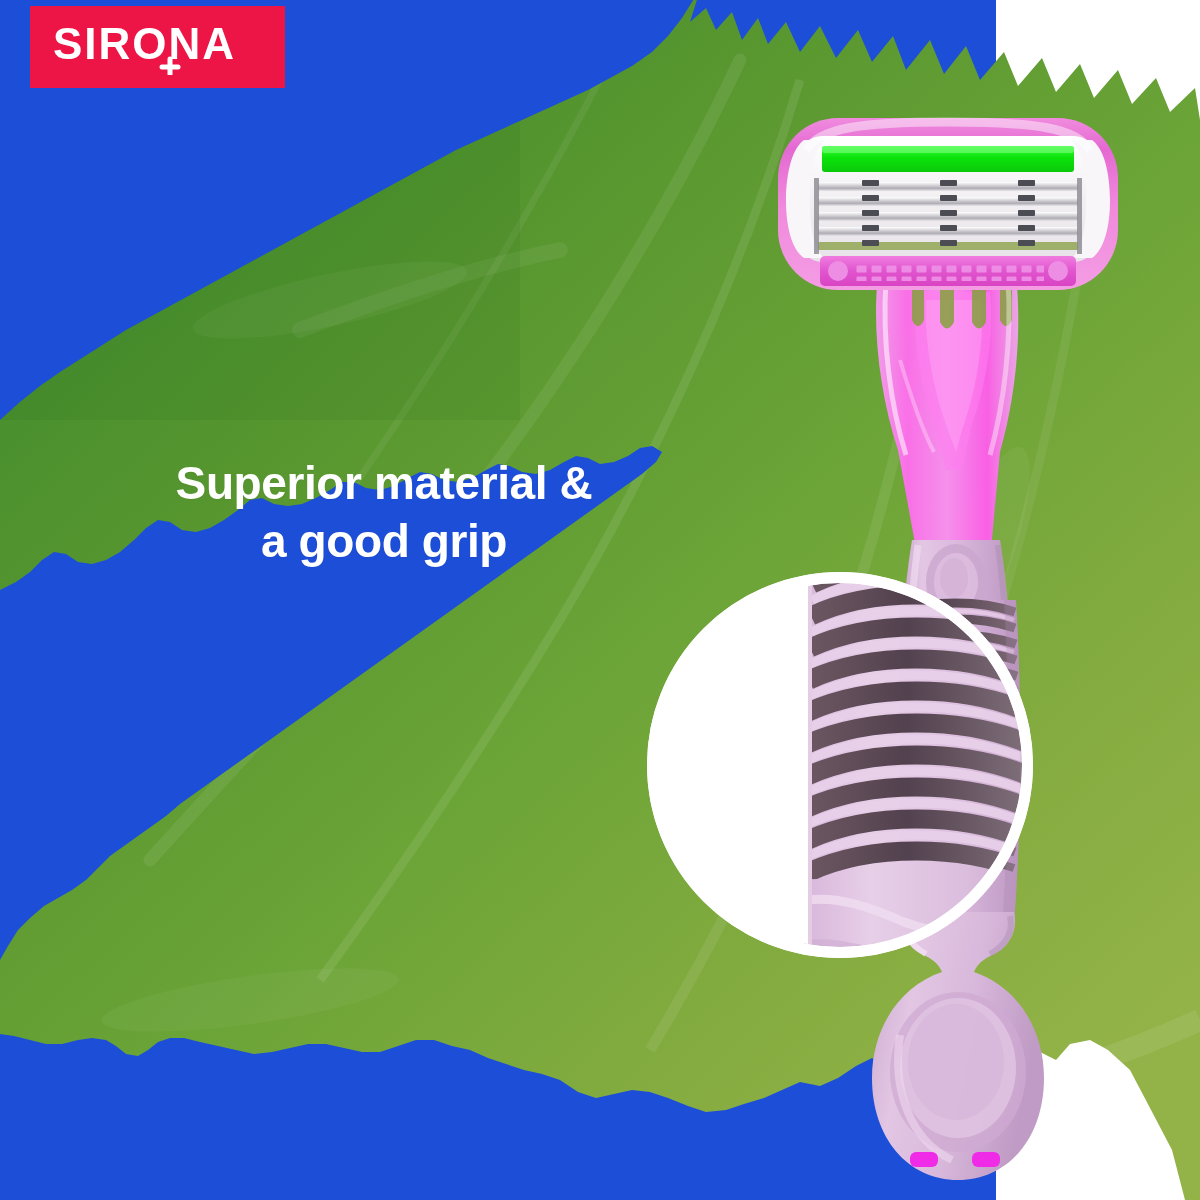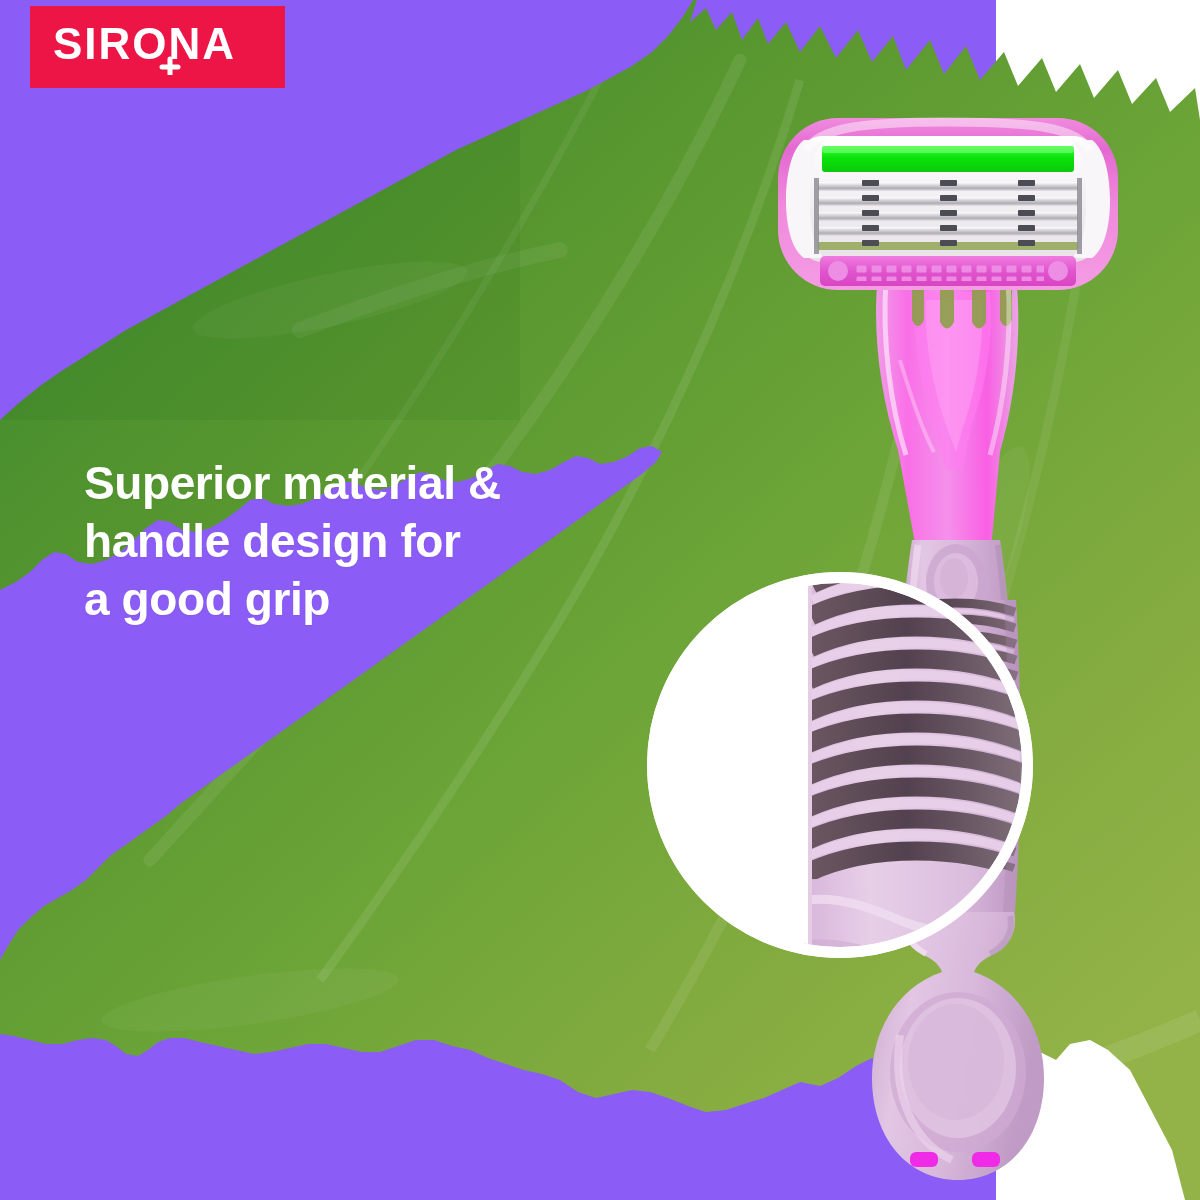--- a/index.html
+++ b/index.html
@@ -1,38 +1,38 @@
 <!DOCTYPE html>
 <html><head>
 <meta charset="utf-8">
 <title>Sirona Razor Ad</title>
 <style>
   * { margin:0; padding:0; box-sizing:border-box; }
   html,body { width:1200px; height:1200px; overflow:hidden; background:#ffffff;
     font-family:"Liberation Sans", sans-serif; }
 
-  #stage { position:relative; width:996px; height:1200px; background:#8b5cf6; }
+  #stage { position:relative; width:996px; height:1200px; background:#1d4ed8; }
 
   
   .green-wrap { position:absolute; inset:0; }
   .green-svg  { position:absolute; inset:0; width:1200px; height:1200px; display:block; }
 
   
   .logo-box {
     position:absolute; left:30px; top:6px; width:255px; height:82px;
     background:#ED1545; display:flex; align-items:center; justify-content:center;
     z-index:40;
   }
   .logo-svg { display:block; width:210px; height:56px; }
 
   
   .headline {
     position:absolute; left:84px; top:455px; width:600px; z-index:30;
     color:#ffffff; font-weight:700; font-size:46px; line-height:1.26;
-    letter-spacing:-0.4px; font-stretch:condensed; text-shadow:0 1px 2px rgba(0,0,0,.05);
+    letter-spacing:-0.4px; font-stretch:condensed; text-shadow:0 1px 2px rgba(0,0,0,.05);text-align:center;
   }
   .headline .hl { display:block; white-space:nowrap; }
 
   
   .razor { position:absolute; left:0; top:0; width:1200px; height:1200px; z-index:20; }
   .razor-svg { display:block; width:1200px; height:1200px; }
 
   
   .magnifier { position:absolute; left:0; top:0; width:1200px; height:1200px; z-index:25; }
   .mag-svg { display:block; width:1200px; height:1200px; }
@@ -131,21 +131,20 @@
 
       <g fill="none" stroke="#FFFFFF" stroke-width="5" stroke-linecap="round">
         <line x1="117" y1="40" x2="117" y2="55"></line>
         <line x1="109" y1="48" x2="125" y2="48"></line>
       </g>
     </svg>
   </div>
 
   <div class="headline">
     <span class="hl">Superior material &amp;</span>
-    <span class="hl">handle design for</span>
     <span class="hl">a good grip</span>
   </div>
 
   <div class="razor">
     <svg class="razor-svg" viewBox="0 0 1200 1200">
       <defs>
         <linearGradient id="headFrame" x1="0" y1="0" x2="0" y2="1">
           <stop offset="0%" stop-color="#F08BDE"></stop>
           <stop offset="18%" stop-color="#E469D2"></stop>
           <stop offset="52%" stop-color="#F08ADC"></stop>

